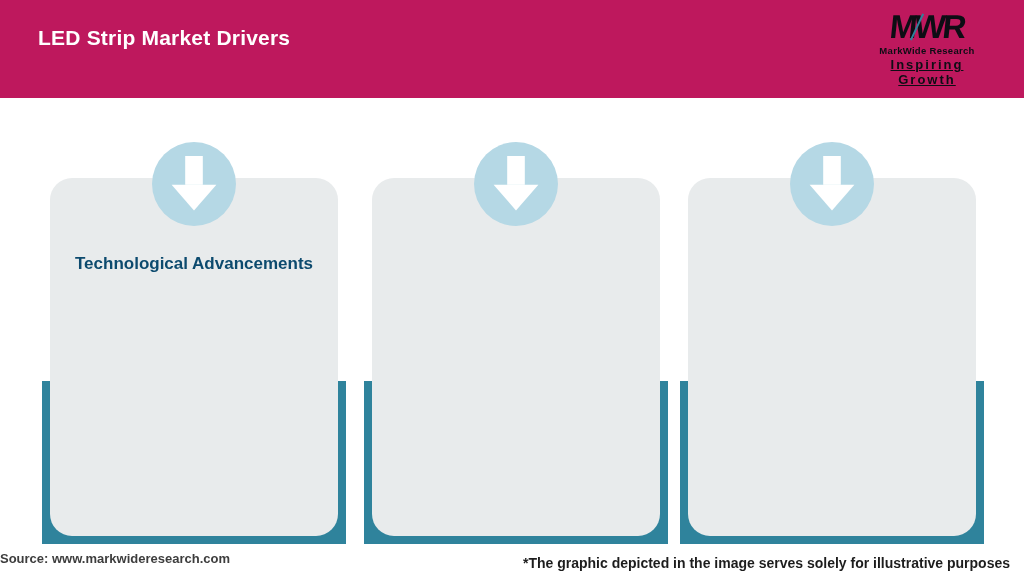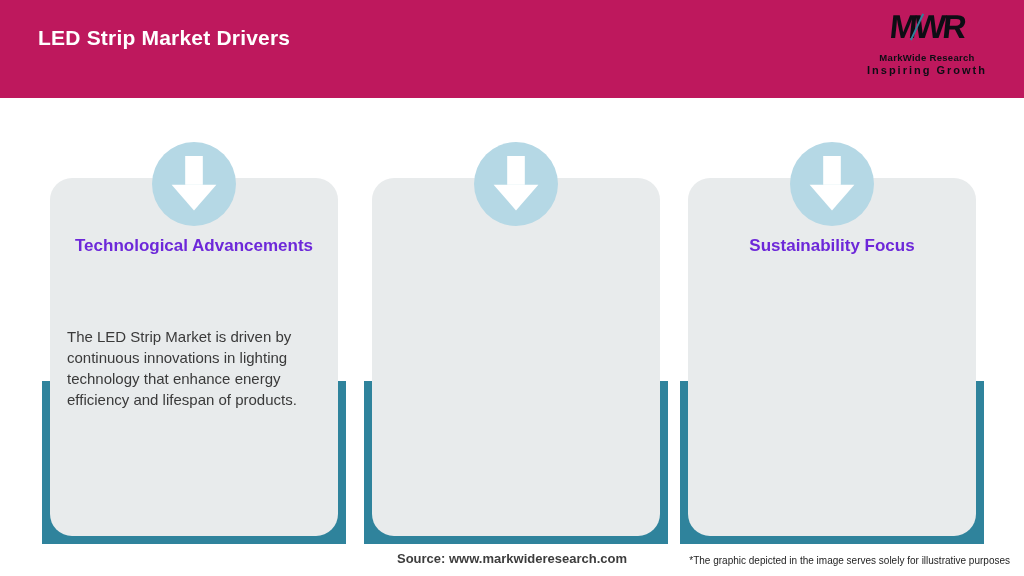--- a/index.html
+++ b/index.html
@@ -46,27 +46,28 @@
     position: absolute;
     left: 26px; top: 3px;
     width: 2px; height: 28px;
     background: #2f839c;
     transform: rotate(20deg);
   }
   .logo-name {
     font-size: 9.5px;
     font-weight: bold;
     letter-spacing: 0.3px;
-    margin-top: 8px;
+    margin-top: 1px;
   }
   .logo-tagline {
-    font-size: 11px;
+    font-size: 13px;
     font-weight: bold;
     letter-spacing: 2px;
     margin-top: 1px;
+    text-decoration: underline;
   }
 
   
   .card-col {
     position: absolute;
     top: 178px;
     width: 288px;
     height: 358px;
   }
   .card-col.c1 { left: 50px; }
@@ -93,53 +94,53 @@
     width: 84px; height: 84px;
     border-radius: 50%;
     background: #b5d8e5;
     display: flex;
     align-items: center;
     justify-content: center;
     z-index: 2;
   }
   .card-title {
     position: absolute;
-    top: 58px;
+    top: 76px;
     left: 0; right: 0;
     text-align: center;
     font-size: 17px;
     font-weight: bold;
-    color: #6d28d9;
+    color: #0c4a6e;
     z-index: 1;
   }
   .card-body {
     position: absolute;
     top: 148px;
     left: 17px; right: 15px;
     font-size: 15px;
     line-height: 21px;
     color: #3a3a3a;
     z-index: 1;
   }
 
   
   .source-line {
     position: absolute;
     left: 0; top: 551px;
     width: 1024px;
-    text-align: center;
     font-size: 13px;
     font-weight: bold;
     color: #3d3d3d;
   }
   .disclaimer {
     position: absolute;
     right: 14px; top: 555px;
-    font-size: 10px;
+    font-size: 14px;
     color: #1d1d1d;
+    font-weight: bold;
   }
 </style>
 </head>
 <body>
 
 <div class="header">
   <div class="header-title">LED Strip Market Drivers</div>
   <div class="logo">
     <div class="logo-monogram"><span>MWR</span><span class="logo-slash"></span></div>
     <div class="logo-name">MarkWide Research</div>
@@ -150,21 +151,20 @@
 <div class="card-col c1">
   <div class="teal-frame"></div>
   <div class="card"></div>
   <div class="circle">
     <svg width="50" height="56" viewBox="0 0 60 70" aria-hidden="true">
       <rect x="19" y="0" width="22" height="36" fill="#ffffff"></rect>
       <polygon points="2,36 58,36 30,68" fill="#ffffff"></polygon>
     </svg>
   </div>
   <div class="card-title">Technological Advancements</div>
-  <div class="card-body">The LED Strip Market is driven by continuous innovations in lighting technology that enhance energy efficiency and lifespan of products.</div>
 </div>
 
 <div class="card-col c2">
   <div class="teal-frame"></div>
   <div class="card"></div>
   <div class="circle">
     <svg width="50" height="56" viewBox="0 0 60 70" aria-hidden="true">
       <rect x="19" y="0" width="22" height="36" fill="#ffffff"></rect>
       <polygon points="2,36 58,36 30,68" fill="#ffffff"></polygon>
     </svg>
@@ -173,17 +173,16 @@
 
 <div class="card-col c3">
   <div class="teal-frame"></div>
   <div class="card"></div>
   <div class="circle">
     <svg width="50" height="56" viewBox="0 0 60 70" aria-hidden="true">
       <rect x="19" y="0" width="22" height="36" fill="#ffffff"></rect>
       <polygon points="2,36 58,36 30,68" fill="#ffffff"></polygon>
     </svg>
   </div>
-  <div class="card-title">Sustainability Focus</div>
 </div>
 
 <div class="source-line">Source: www.markwideresearch.com</div>
 <div class="disclaimer">*The graphic depicted in the image serves solely for illustrative purposes</div>
 
 </body></html>

